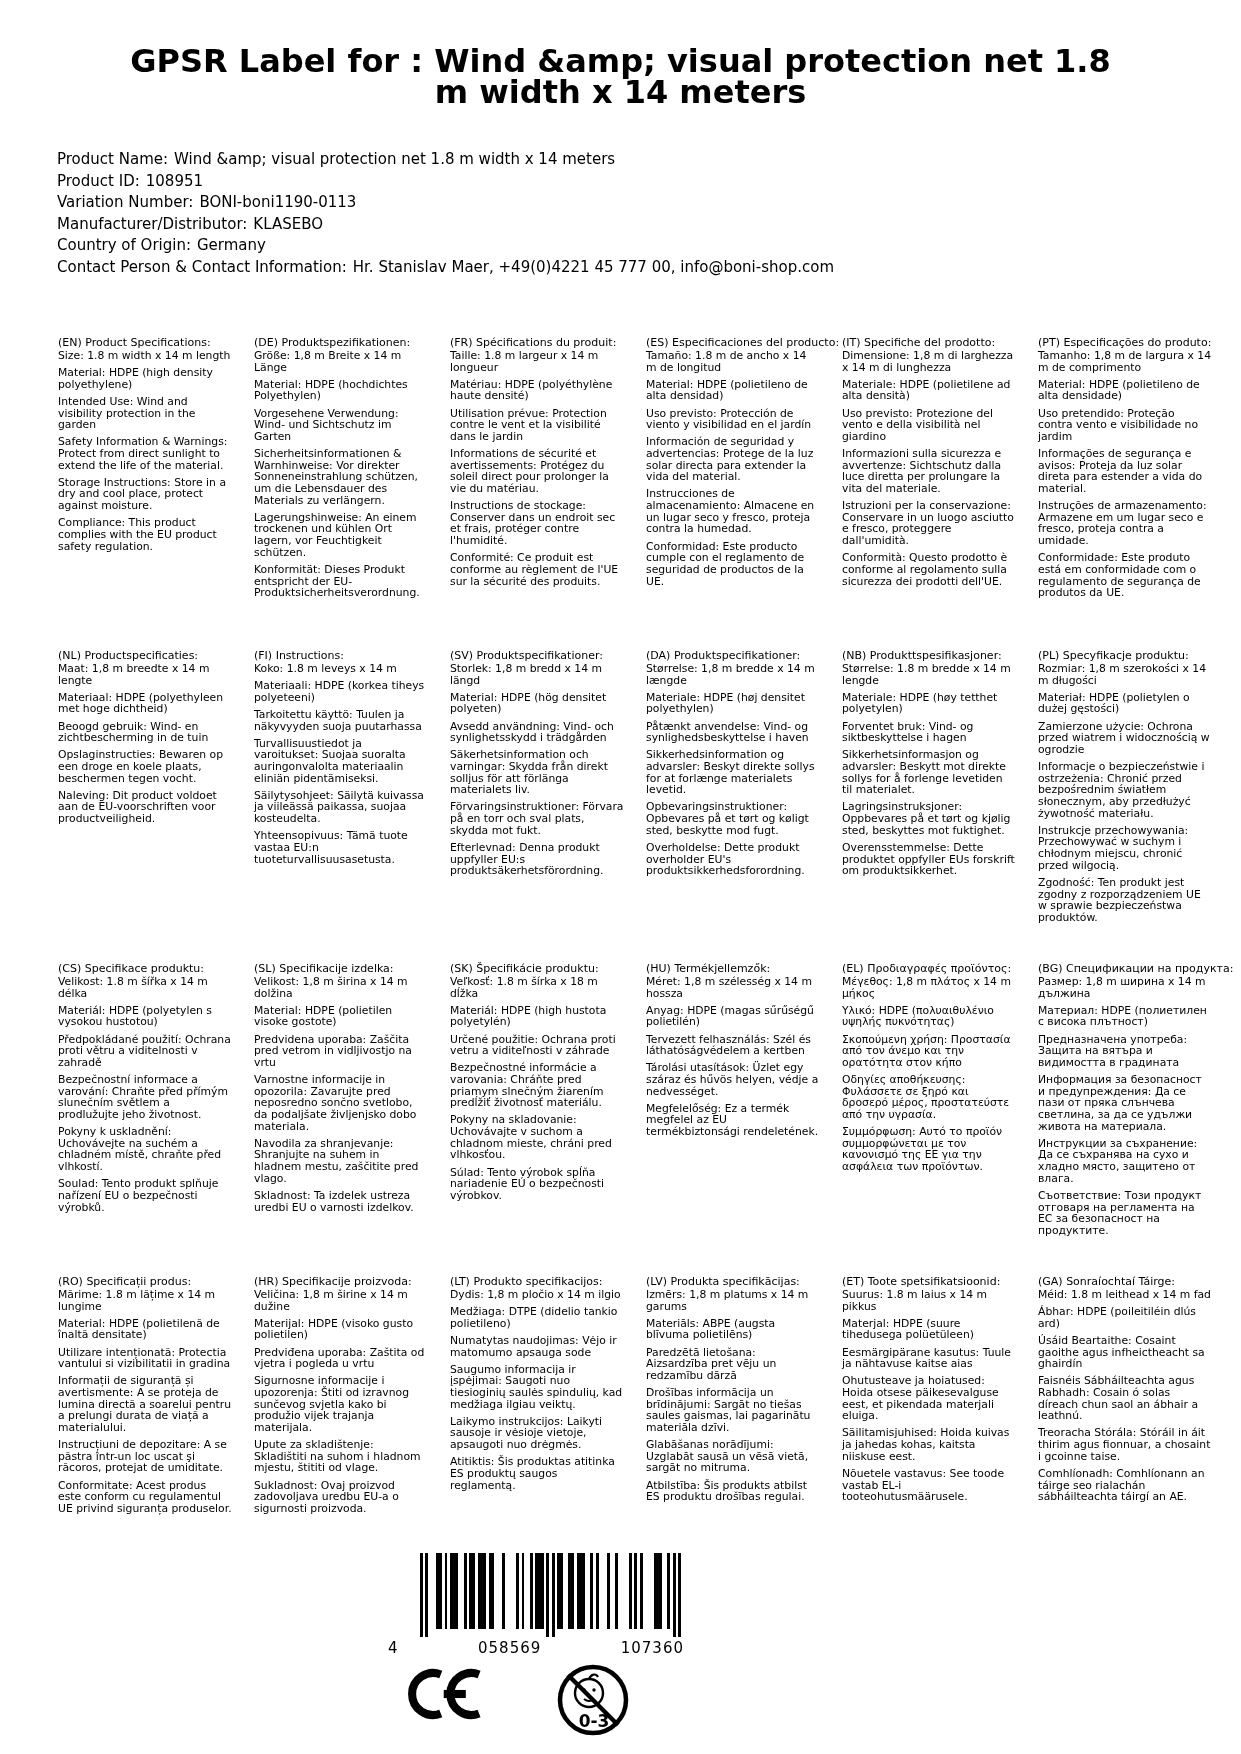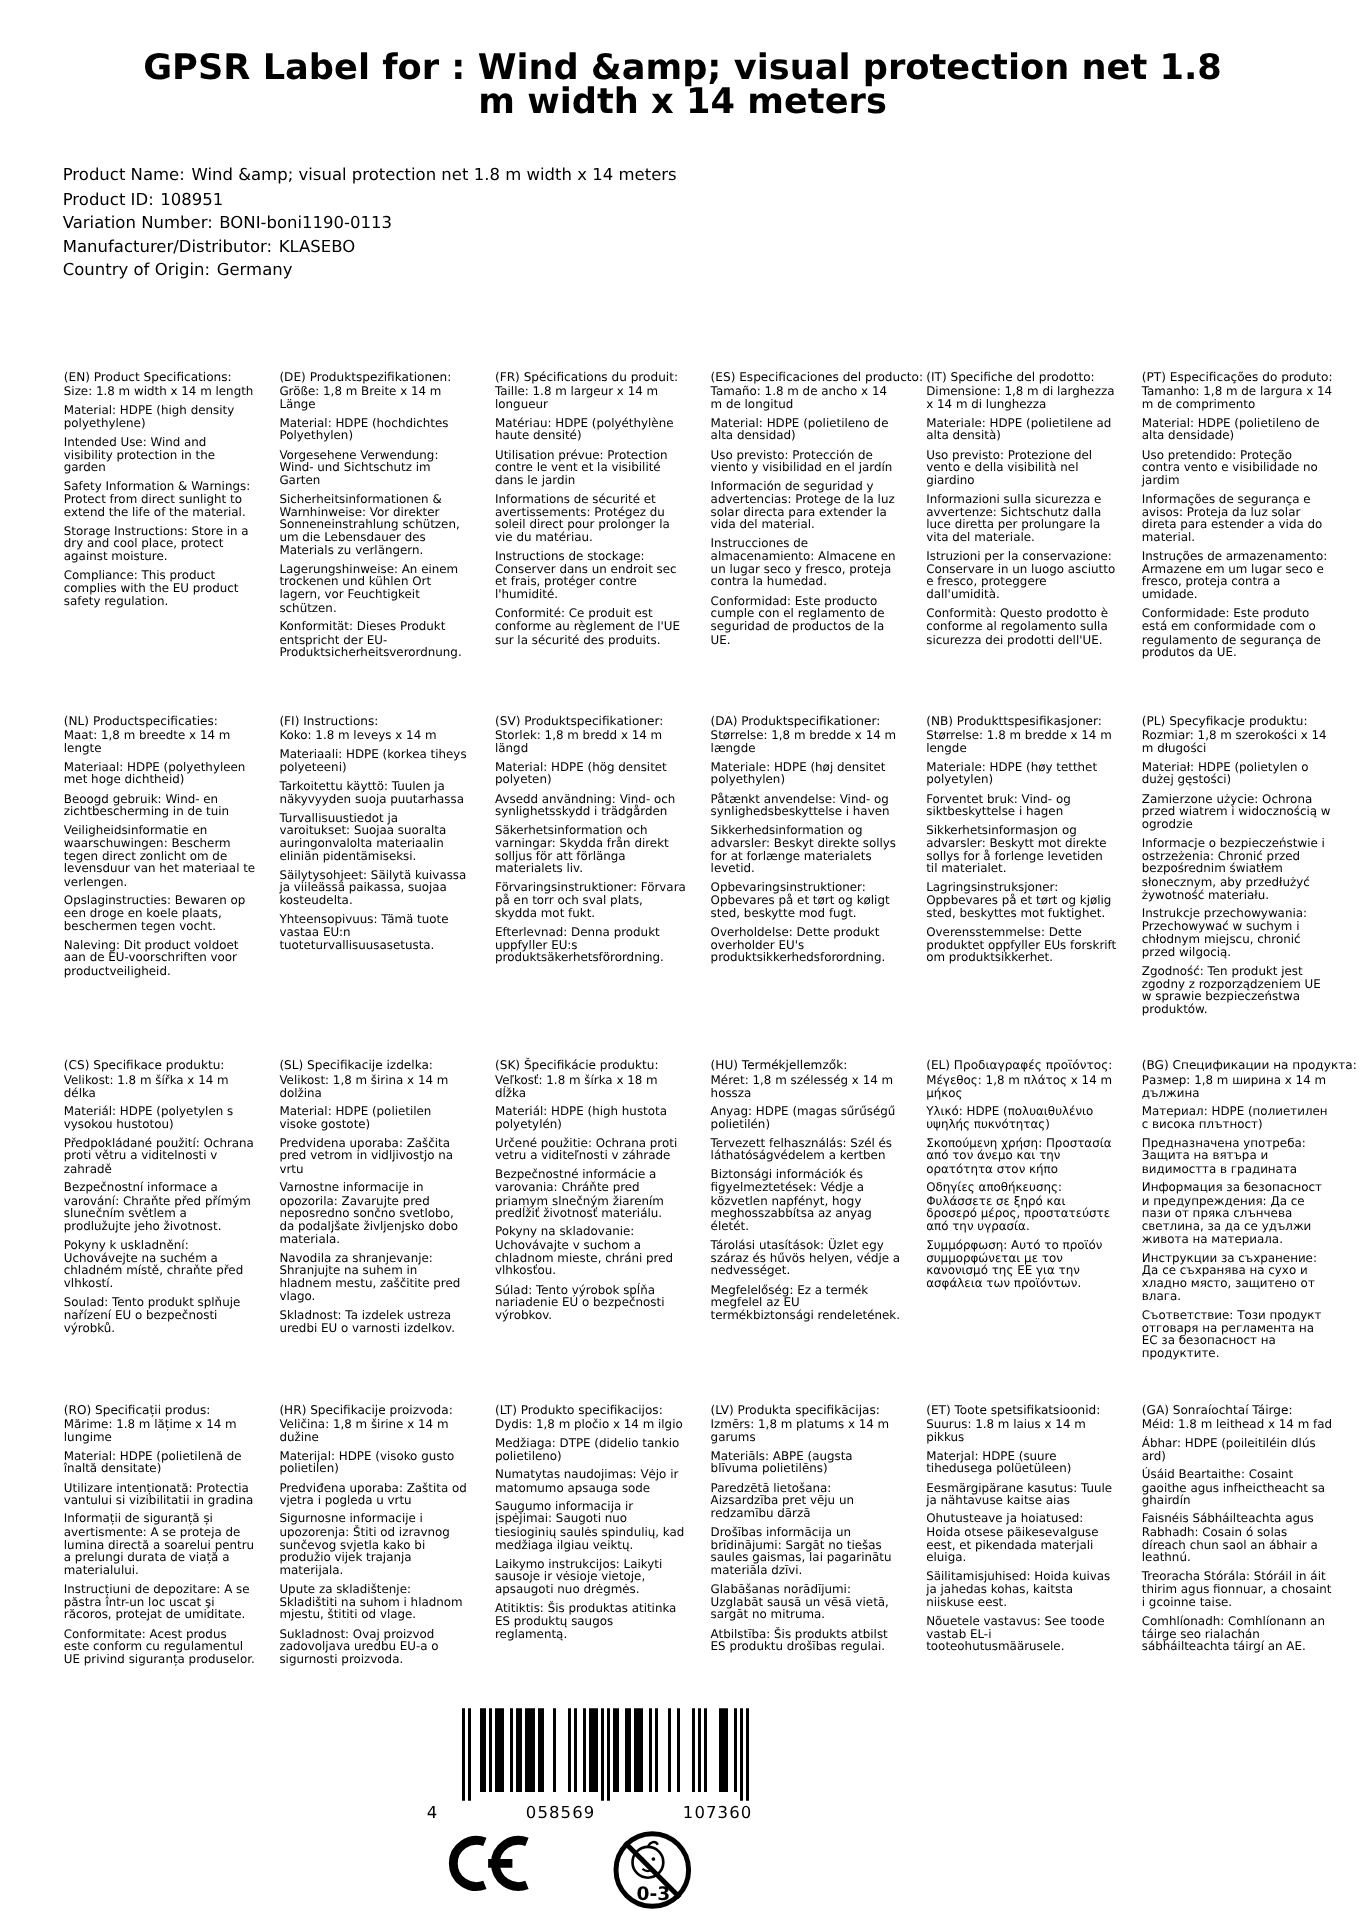--- a/index.html
+++ b/index.html
@@ -30,20 +30,21 @@
 <div class="page">
 
   <h1 class="title">GPSR Label for : Wind &amp;amp; visual protection net 1.8 m width x 14 meters</h1>
 
   <div class="info">
       <div class="info-line"><span class="info-label">Product Name:</span><span class="info-value">Wind &amp;amp; visual protection net 1.8 m width x 14 meters</span></div>
       <div class="info-line"><span class="info-label">Product ID:</span><span class="info-value">108951</span></div>
       <div class="info-line"><span class="info-label">Variation Number:</span><span class="info-value">BONI-boni1190-0113</span></div>
       <div class="info-line"><span class="info-label">Manufacturer/Distributor:</span><span class="info-value">KLASEBO</span></div>
       <div class="info-line"><span class="info-label">Country of Origin:</span><span class="info-value">Germany</span></div>
+      <div class="info-line"><span class="info-label">Contact Person &amp; Contact Information:</span><span class="info-value">Hr. Stanislav Maer, +49(0)4221 45 777 00, info@boni-shop.com</span></div>
     </div>
 
   <div class="grid">
       <div class="spec-block">
         <div class="spec-heading">(EN) Product Specifications:</div>
         <p class="spec-par">Size: 1.8 m width x 14 m length</p>
         <p class="spec-par">Material: HDPE (high density polyethylene)</p>
         <p class="spec-par">Intended Use: Wind and visibility protection in the garden</p>
         <p class="spec-par">Safety Information &amp; Warnings: Protect from direct sunlight to extend the life of the material.</p>
         <p class="spec-par">Storage Instructions: Store in a dry and cool place, protect against moisture.</p>
@@ -92,21 +93,20 @@
         <p class="spec-par">Uso pretendido: Proteção contra vento e visibilidade no jardim</p>
         <p class="spec-par">Informações de segurança e avisos: Proteja da luz solar direta para estender a vida do material.</p>
         <p class="spec-par">Instruções de armazenamento: Armazene em um lugar seco e fresco, proteja contra a umidade.</p>
         <p class="spec-par">Conformidade: Este produto está em conformidade com o regulamento de segurança de produtos da UE.</p>
       </div>
       <div class="spec-block">
         <div class="spec-heading">(NL) Productspecificaties:</div>
         <p class="spec-par">Maat: 1,8 m breedte x 14 m lengte</p>
         <p class="spec-par">Materiaal: HDPE (polyethyleen met hoge dichtheid)</p>
         <p class="spec-par">Beoogd gebruik: Wind- en zichtbescherming in de tuin</p>
-        <p class="spec-par">Veiligheidsinformatie en waarschuwingen: Bescherm tegen direct zonlicht om de levensduur van het materiaal te verlengen.</p>
         <p class="spec-par">Opslaginstructies: Bewaren op een droge en koele plaats, beschermen tegen vocht.</p>
         <p class="spec-par">Naleving: Dit product voldoet aan de EU-voorschriften voor productveiligheid.</p>
       </div>
       <div class="spec-block">
         <div class="spec-heading">(FI) Instructions:</div>
         <p class="spec-par">Koko: 1.8 m leveys x 14 m</p>
         <p class="spec-par">Materiaali: HDPE (korkea tiheys polyeteeni)</p>
         <p class="spec-par">Tarkoitettu käyttö: Tuulen ja näkyvyyden suoja puutarhassa</p>
         <p class="spec-par">Turvallisuustiedot ja varoitukset: Suojaa suoralta auringonvalolta materiaalin eliniän pidentämiseksi.</p>
         <p class="spec-par">Säilytysohjeet: Säilytä kuivassa ja viileässä paikassa, suojaa kosteudelta.</p>
@@ -173,21 +173,20 @@
         <p class="spec-par">Určené použitie: Ochrana proti vetru a viditeľnosti v záhrade</p>
         <p class="spec-par">Bezpečnostné informácie a varovania: Chráňte pred priamym slnečným žiarením predĺžiť životnosť materiálu.</p>
         <p class="spec-par">Pokyny na skladovanie: Uchovávajte v suchom a chladnom mieste, chráni pred vlhkosťou.</p>
         <p class="spec-par">Súlad: Tento výrobok spĺňa nariadenie EÚ o bezpečnosti výrobkov.</p>
       </div>
       <div class="spec-block">
         <div class="spec-heading">(HU) Termékjellemzők:</div>
         <p class="spec-par">Méret: 1,8 m szélesség x 14 m hossza</p>
         <p class="spec-par">Anyag: HDPE (magas sűrűségű polietilén)</p>
         <p class="spec-par">Tervezett felhasználás: Szél és láthatóságvédelem a kertben</p>
-        <p class="spec-par">Biztonsági információk és figyelmeztetések: Védje a közvetlen napfényt, hogy meghosszabbítsa az anyag életét.</p>
         <p class="spec-par">Tárolási utasítások: Üzlet egy száraz és hűvös helyen, védje a nedvességet.</p>
         <p class="spec-par">Megfelelőség: Ez a termék megfelel az EU termékbiztonsági rendeletének.</p>
       </div>
       <div class="spec-block">
         <div class="spec-heading">(EL) Προδιαγραφές προϊόντος:</div>
         <p class="spec-par">Μέγεθος: 1,8 m πλάτος x 14 m μήκος</p>
         <p class="spec-par">Υλικό: HDPE (πολυαιθυλένιο υψηλής πυκνότητας)</p>
         <p class="spec-par">Σκοπούμενη χρήση: Προστασία από τον άνεμο και την ορατότητα στον κήπο</p>
         <p class="spec-par">Οδηγίες αποθήκευσης: Φυλάσσετε σε ξηρό και δροσερό μέρος, προστατεύστε από την υγρασία.</p>
         <p class="spec-par">Συμμόρφωση: Αυτό το προϊόν συμμορφώνεται με τον κανονισμό της ΕΕ για την ασφάλεια των προϊόντων.</p>

